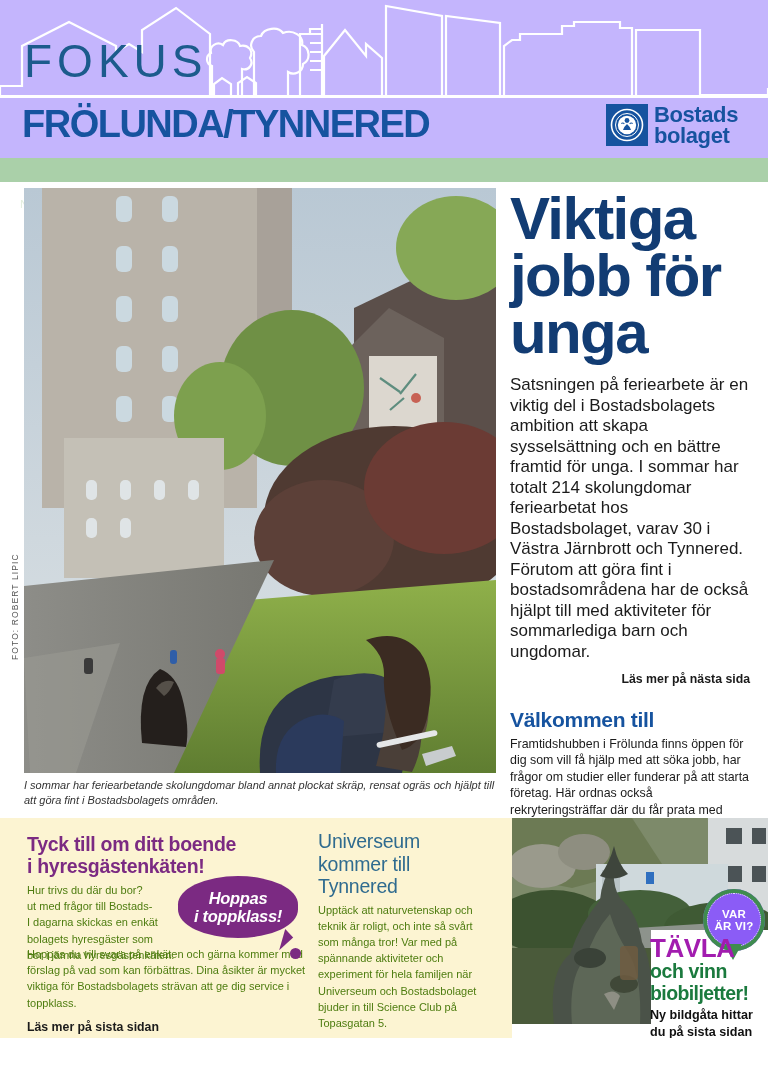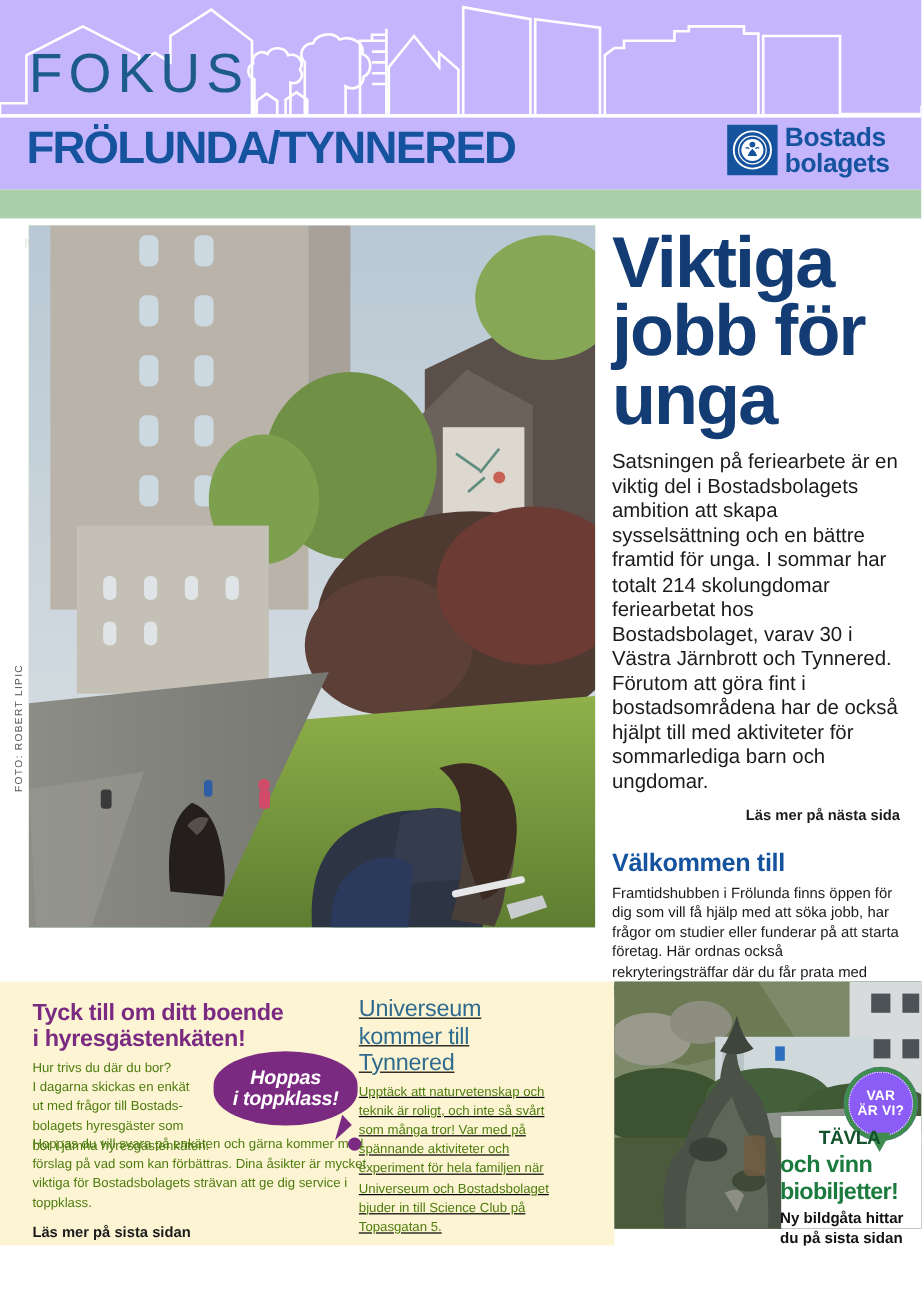--- a/index.html
+++ b/index.html
@@ -90,35 +90,35 @@
     text-align:center;letter-spacing:-0.3px;
   }
   .bubble-tail{
     position:absolute;left:282px;top:112px;width:0;height:0;
     border-left:10px solid #7b2a82;border-top:6px solid transparent;
     border-bottom:16px solid transparent;
     transform:rotate(16deg);
   }
   .bubble-dot{position:absolute;left:290px;top:130px;width:11px;height:11px;border-radius:50%;background:#7b2a82;}
 
-  .b-mid{position:absolute;left:299px;top:12px;width:172px;text-decoration:underline;}
+  .b-mid{position:absolute;left:318px;top:12px;width:172px;}
   .b-mid-title{
     font-size:19.5px;line-height:22.5px;color:#2f6b8f;font-weight:400;
     margin:0 0 4px 0;letter-spacing:-0.2px;
   }
 
   
   .br{position:absolute;left:512px;top:0;width:256px;height:206px;overflow:hidden;background:#4a5a3e;}
   .br-textpanel{
     position:absolute;left:139px;top:112px;width:117px;height:94px;background:#ffffff;
   }
   .tavla{
     position:absolute;left:650px;top:937px;width:116px;
   }
-  .tavla-l1{font-size:16px;line-height:23px;font-weight:bold;color:#14532d;letter-spacing:-0.4px;text-align:center;}
+  .tavla-l1{font-size:26px;line-height:23px;font-weight:bold;color:#a21caf;letter-spacing:-0.4px;}
   .tavla-l2{font-size:19.5px;line-height:22px;font-weight:bold;color:#1b7a3e;letter-spacing:-0.4px;}
   .tavla-l3{font-size:19.5px;line-height:22px;font-weight:bold;color:#1b7a3e;letter-spacing:-0.6px;}
   .tavla-sub{font-size:12.6px;line-height:16.5px;font-weight:bold;color:#111;margin-top:3px;}
 
   .varbadge{
     position:absolute;left:703px;top:889px;width:62px;height:62px;border-radius:50%;
     background:#8b5cf6;display:flex;align-items:center;justify-content:center;
     box-shadow:inset 0 0 0 4px #3f8c4f;
   }
   .varbadge::before{
@@ -183,21 +183,21 @@
           <circle cx="17" cy="17" r="15.5" fill="none" stroke="#ffffff" stroke-width="1.6"></circle>
           <circle cx="17" cy="17" r="11.5" fill="none" stroke="#ffffff" stroke-width="1"></circle>
           <circle cx="17" cy="17" r="9.2" fill="#ffffff"></circle>
           <path d="M13 22 q1.5-4 4-6 q2.5 2 4 6 z" fill="#16539f"></path>
           <circle cx="17" cy="12.5" r="2.4" fill="#16539f"></circle>
           <path d="M11.3 15.5 q2-1.2 3 .6 M22.7 15.5 q-2-1.2-3 .6" stroke="#16539f" stroke-width="1.1" fill="none"></path>
         </svg>
       </div>
       <div class="logo-text">
         <span>Bostads</span>
-        <span>bolagets</span>
+        <span>bolaget</span>
       </div>
     </div>
   </div>
 
   <div class="subbar"></div>
   <div class="subbar-inner">
     <span class="subbar-issue">NR 3 • 2023</span>
     <span class="subbar-tag">NYHETER FÖR DIG SOM BOR HOS BOSTADSBOLAGET</span>
   </div>
 
@@ -281,20 +281,21 @@
       <rect x="352" y="548" width="62" height="6" rx="3" fill="#e5e7e8" transform="rotate(-12 383 551)"></rect>
 
       <circle cx="196" cy="466" r="5" fill="#d04a6a"></circle>
       <rect x="192" y="470" width="9" height="16" rx="3" fill="#d04a6a"></rect>
       <rect x="60" y="470" width="9" height="16" rx="3" fill="#3a3a3a"></rect>
       <rect x="146" y="462" width="7" height="14" rx="3" fill="#2f5ea8"></rect>
     </svg>
   </div>
 
   <div class="credit">FOTO: ROBERT LIPIC</div>
+  <div class="caption">I sommar har feriearbetande skolungdomar bland annat plockat skräp, rensat ogräs och hjälpt till att göra fint i Bostadsbolagets områden.</div>
 
   <div class="rcol">
     <h1 class="headline">
       <span>Viktiga</span><br>
       <span>jobb för</span><br>
       <span>unga</span>
     </h1>
     <p class="lede">Satsningen på feriearbete är en viktig del i Bostadsbolagets ambition att skapa sysselsättning och en bättre framtid för unga. I sommar har totalt 214 skolungdomar feriearbetat hos Bostadsbolaget, varav 30 i Västra Järnbrott och Tynnered. Förutom att göra fint i bostadsområdena har de också hjälpt till med aktiviteter för sommarlediga barn och ungdomar.</p>
     <div class="readmore">Läs mer på nästa sida</div>
 
@@ -308,22 +309,22 @@
   <div class="bottom">
     <div class="yellow"></div>
 
     <div class="b-left">
       <h3 class="b-title">
         <span>Tyck till om ditt boende</span><br>
         <span>i hyresgästenkäten!</span>
       </h3>
       <div class="b-body">
         <p>Hur trivs du där du bor?</p>
+        <p>ut med frågor till Bostads-</p>
         <p>I dagarna skickas en enkät</p>
-        <p>ut med frågor till Bostads-</p>
         <p>bolagets hyresgäster som</p>
         <p>bor i jämna hyresgästenkäten.</p>
       </div>
     </div>
 
     <div style="position:absolute;left:27px;top:128px;width:305px;">
       <p class="b-body">Hoppas du vill svara på enkäten och gärna kommer med förslag på vad som kan förbättras. Dina åsikter är mycket viktiga för Bostadsbolagets strävan att ge dig service i toppklass.</p>
       <div class="b-read">Läs mer på sista sidan</div>
     </div>
 

